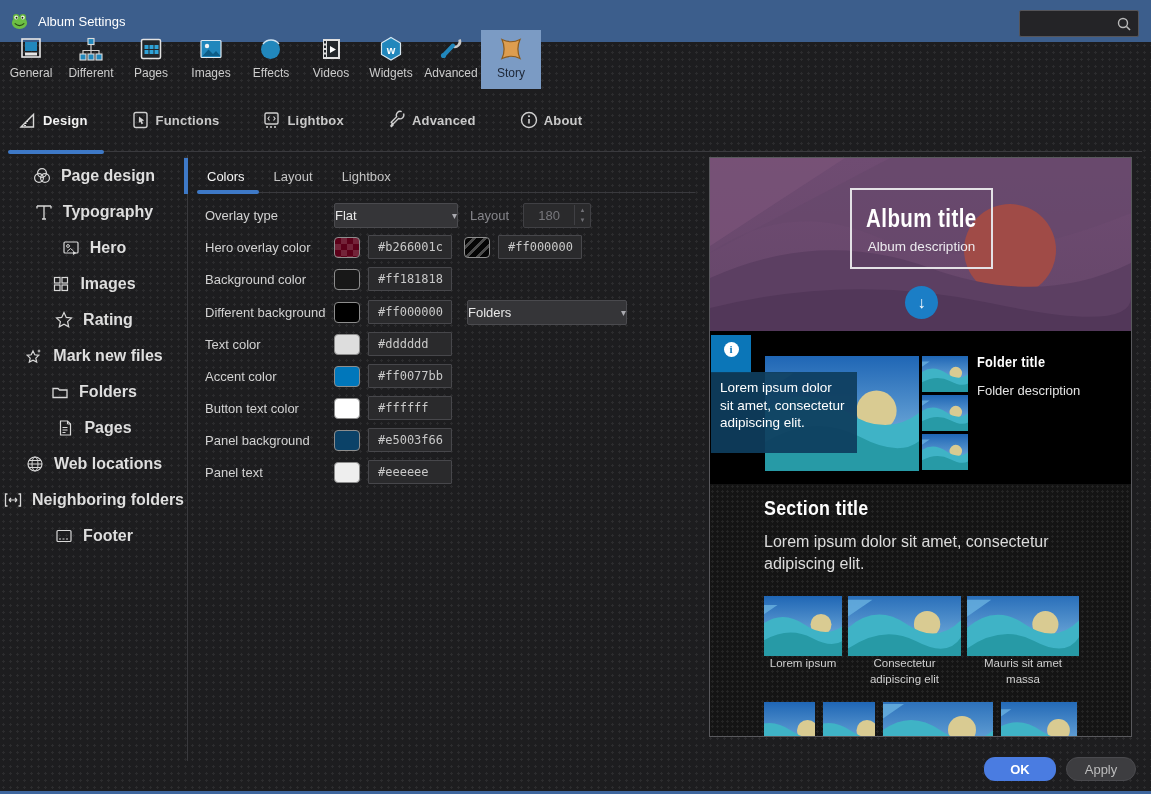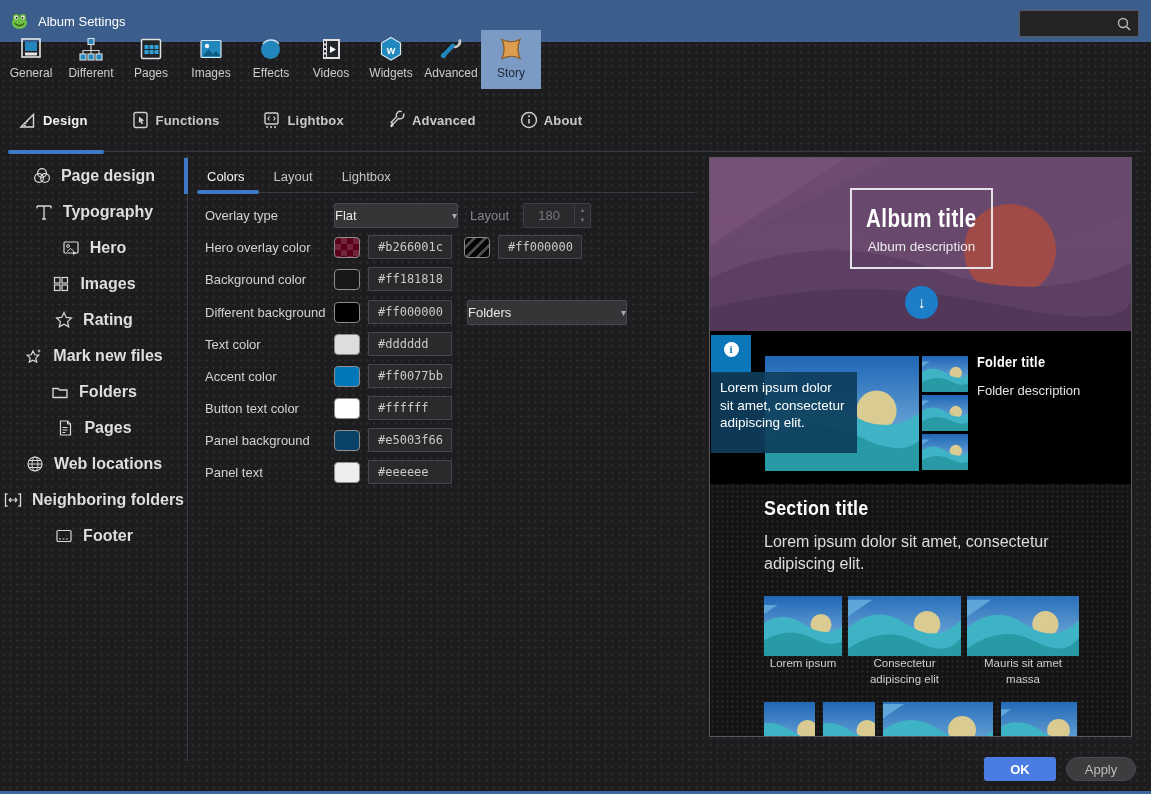--- a/index.html
+++ b/index.html
@@ -170,21 +170,21 @@
   .section-text { color:#dcdcdc; font-size:16px; width:320px; margin-top:11px; line-height:1.35; }
   .thumbrow { display:flex; gap:6px; margin-top:22px; }
   .thumbcell { display:flex; flex-direction:column; align-items:center; }
   .thumbcell svg { height:60px; }
   .thumb-caption { color:#cfcfcf; font-size:11.5px; text-align:center; margin-top:0; line-height:1.35; }
   .thumbrow2 { display:flex; gap:8px; margin-top:15px; }
   .thumbrow2 svg { height:60px; }
   
   .btn-ok {
     position:absolute; left:984px; top:757px; width:72px; height:24px;
-    background:#4a7ce1; border:none; border-radius:3px; color:#fff; font-size:13px; font-weight:bold;
+    background:#4a7ce1; border:none; border-radius:11px; color:#fff; font-size:13px; font-weight:bold;
     font-family:"Liberation Sans", sans-serif;
   }
   .btn-apply {
     position:absolute; left:1066px; top:757px; width:70px; height:24px;
     background:#3d3d40; border:1px solid #4a4a4e; border-radius:12px; color:#bcbcbc; font-size:13px;
     font-family:"Liberation Sans", sans-serif;
   }
 </style>
 </head>
 <body>

